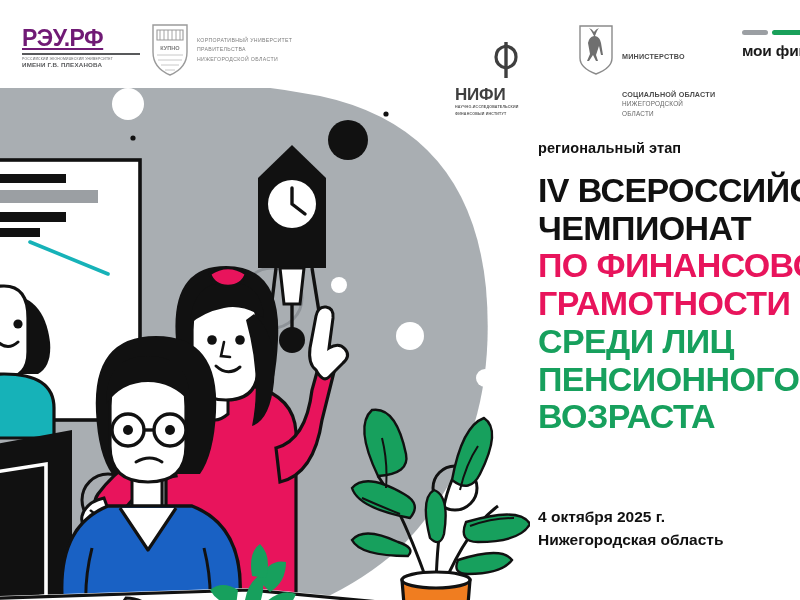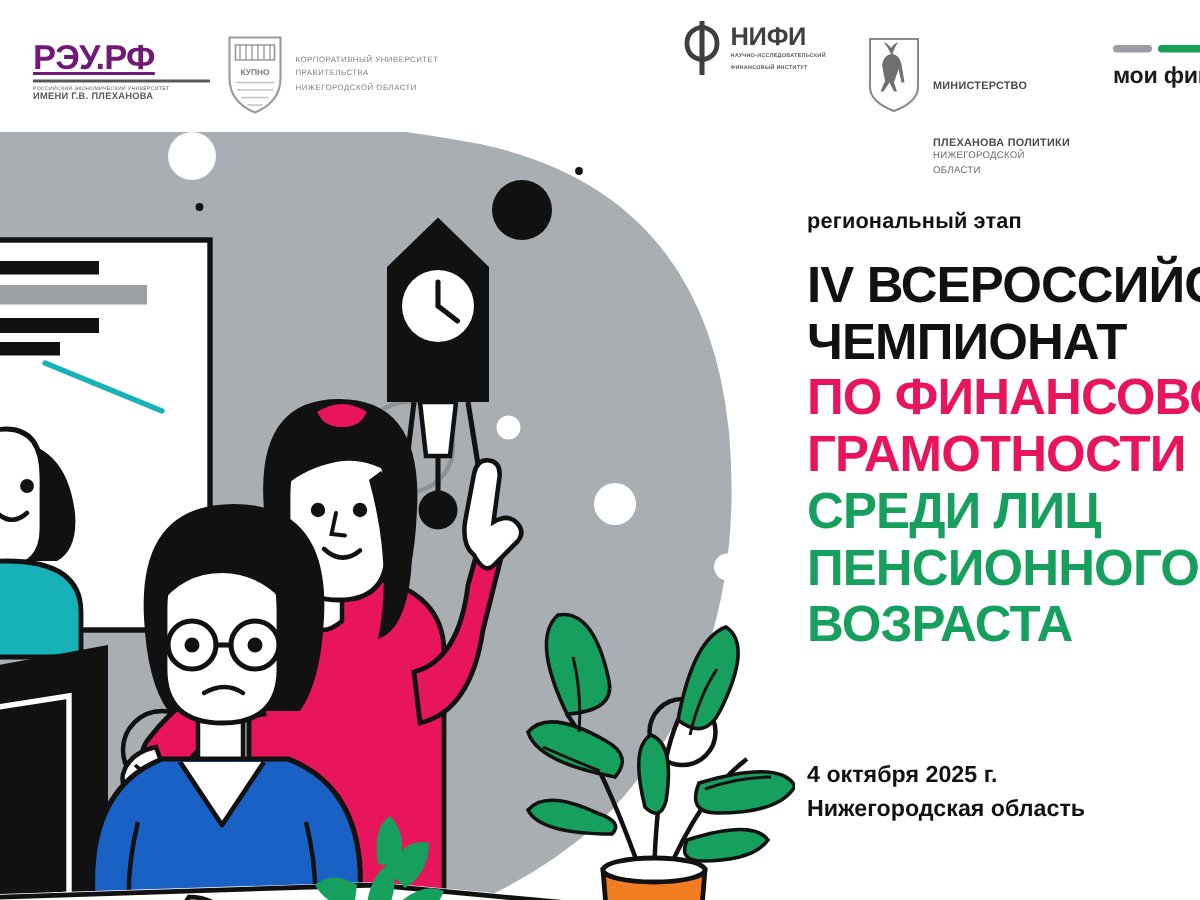--- a/index.html
+++ b/index.html
@@ -33,21 +33,21 @@
 
   
   .l-kupno{position:absolute;left:150px;top:22px;display:flex;align-items:center;gap:7px;}
   .l-kupno .txt{font-size:5.2px;color:#7d7d7d;line-height:1.85;letter-spacing:.35px;}
 
   
   .l-bank{position:absolute;left:298px;top:32px;display:flex;align-items:center;gap:9px;}
   .l-bank .txt{font-family:"Liberation Serif","DejaVu Serif",serif;font-size:18px;color:#4d4d4d;}
 
   
-  .l-nifi{position:absolute;left:455px;top:12px;display:flex;align-items:center;gap:6px;}
+  .l-nifi{position:absolute;left:455px;top:40px;display:flex;align-items:flex-end;gap:6px;flex-direction:column;}
   .l-nifi .n-big{font-size:17px;font-weight:bold;color:#3f3f3f;letter-spacing:-0.2px;line-height:1;}
   .l-nifi .n-sm{font-size:3.6px;font-weight:bold;color:#5a5a5a;line-height:1.5;letter-spacing:.2px;margin-top:2px;}
 
   
   .l-min{position:absolute;left:578px;top:24px;display:flex;align-items:flex-start;gap:8px;}
   .l-min .m-b{font-size:7.2px;font-weight:bold;color:#4a4a4a;line-height:1.35;letter-spacing:.2px;margin-top:28px;}
   .l-min .m-s{font-size:6.4px;color:#666;line-height:1.35;letter-spacing:.2px;margin-top:1px;}
 
   
   .l-moi{position:absolute;left:742px;top:30px;width:90px;}
@@ -285,21 +285,21 @@
 
     <div class="l-min">
       <svg width="36" height="52" viewBox="0 0 36 52">
         <path d="M2 2 L34 2 L34 34 Q34 44 18 50 Q2 44 2 34 Z" fill="none" stroke="#8a8a8a" stroke-width="1.4"></path>
         <path d="M16 12 q -3 -6 -5 -8 q 3 1 5 4 q 2 -3 5 -4 q -2 2 -4 8
                  q 5 1 6 7 l 2 12 l -2 0 l -2 -9 l -3 9 l 2 6 l -2 0 l -3 -6
                  l -4 6 l -2 0 l 3 -7 l -2 -11 q 1 -6 6 -7 Z" fill="#6f6f6f"></path>
       </svg>
       <div>
         <div class="m-b">МИНИСТЕРСТВО</div>
-        <div class="m-b">ПЛЕХАНОВА ПОЛИТИКИ</div>
+        <div class="m-b">СОЦИАЛЬНОЙ ОБЛАСТИ</div>
         <div class="m-s">НИЖЕГОРОДСКОЙ</div>
         <div class="m-s">ОБЛАСТИ</div>
       </div>
     </div>
 
     <div class="l-moi">
       <div class="bars">
         <div class="bar-g"></div>
         <div class="bar-e"></div>
         <div class="bar-v"></div>

